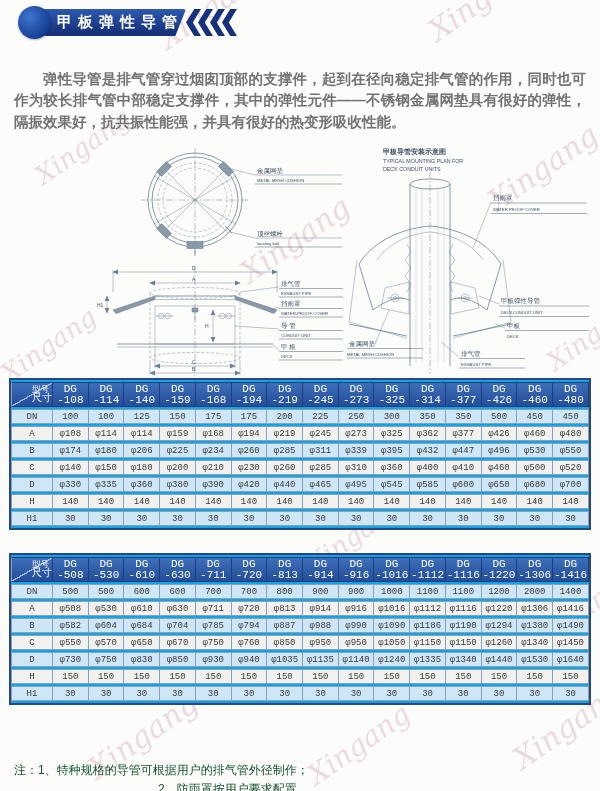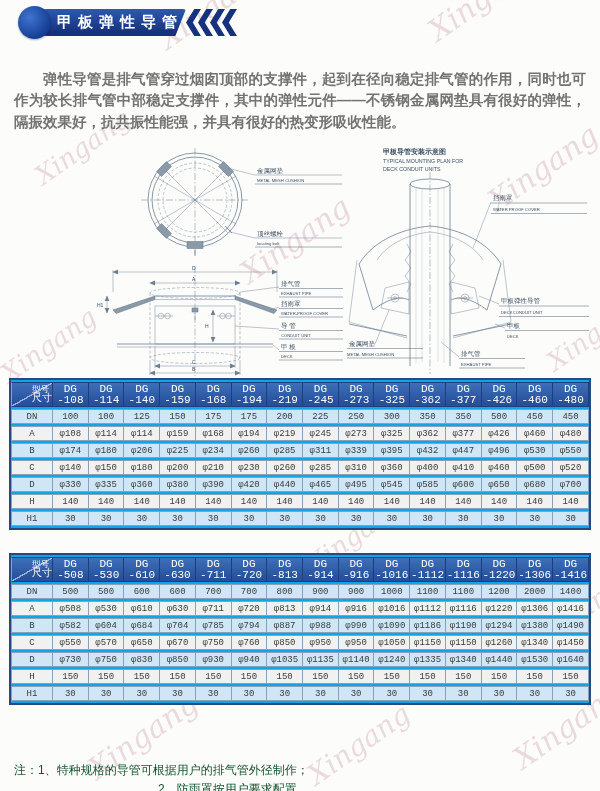--- a/index.html
+++ b/index.html
@@ -334,21 +334,21 @@
           <th>
             <span class="dgl">DG</span>
             <span class="dgl">-273</span>
           </th>
           <th>
             <span class="dgl">DG</span>
             <span class="dgl">-325</span>
           </th>
           <th>
             <span class="dgl">DG</span>
-            <span class="dgl">-362</span>
+            <span class="dgl">-314</span>
           </th>
           <th>
             <span class="dgl">DG</span>
             <span class="dgl">-377</span>
           </th>
           <th>
             <span class="dgl">DG</span>
             <span class="dgl">-426</span>
           </th>
           <th>

